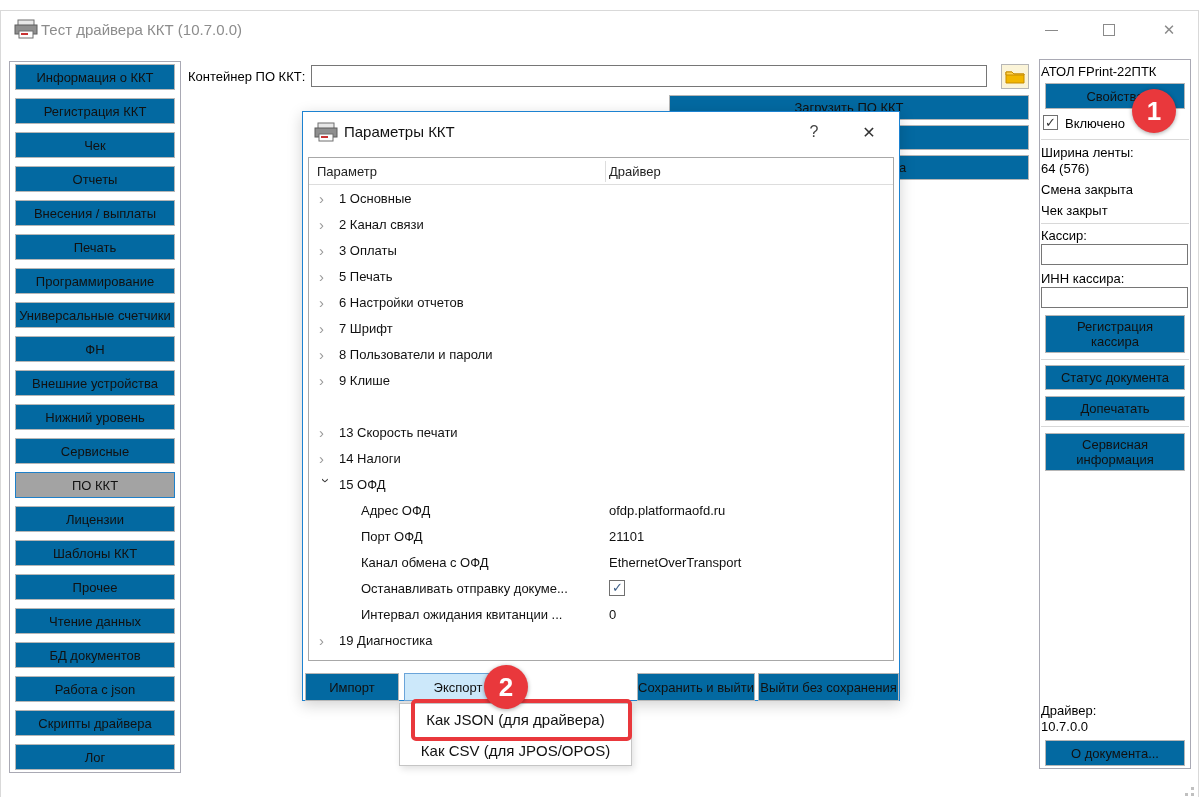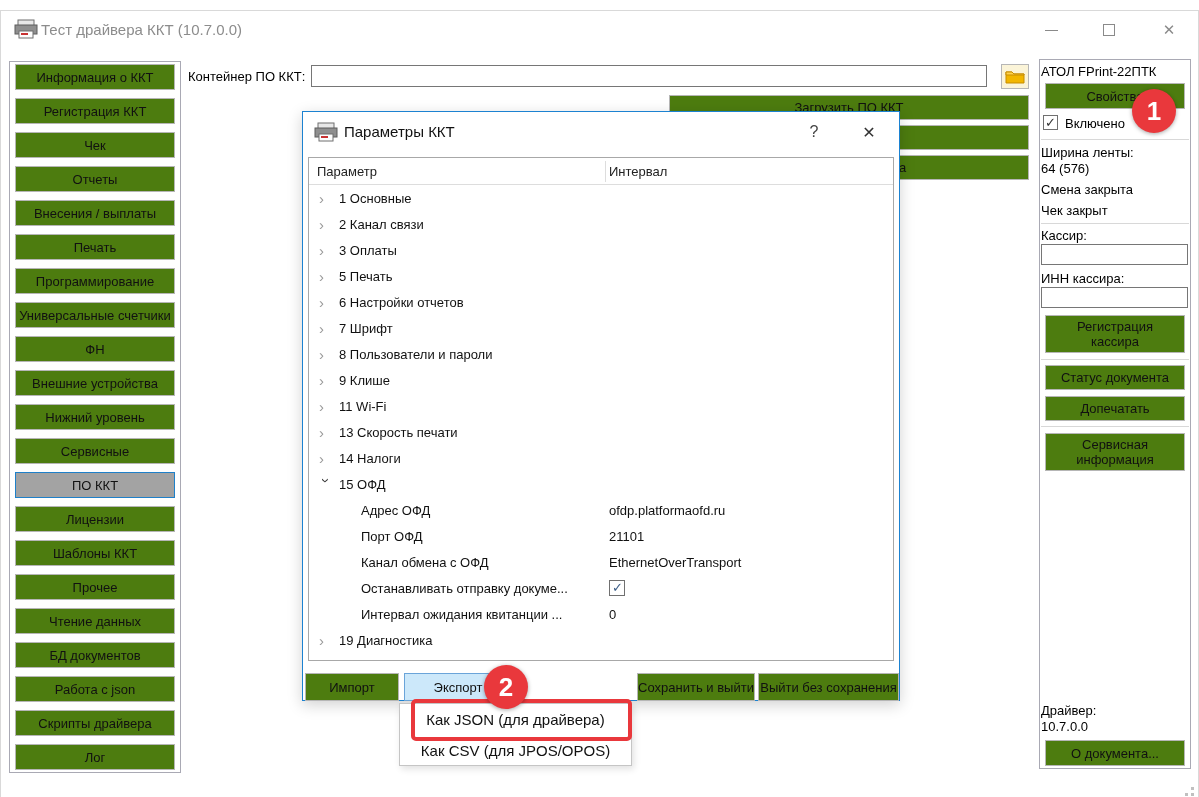--- a/index.html
+++ b/index.html
@@ -5,21 +5,21 @@
 * { margin:0; padding:0; box-sizing:border-box; }
 body { background:#ffffff; }
 .app {
   position:relative; width:1199px; height:797px; background:#ffffff;
   font-family:"Liberation Sans", sans-serif; font-size:13px; color:#000;
   overflow:hidden; border:1px solid #d9d9d9;margin-top:10px;
 }
 .abs { position:absolute; }
 .btn {
   position:absolute; display:flex; align-items:center; justify-content:center;
-  background:#4d7c0f; border:1px solid #b6b6b6; font-size:13px; color:#111;
+  background:#0369a1; border:1px solid #b6b6b6; font-size:13px; color:#111;
   text-align:center; cursor:default; line-height:15px;
 }
 .groupbox { position:absolute; border:1px solid #a9a9b4; background:#fff; }
 
 .title-text { position:absolute; left:40px; top:10px; font-size:15px; color:#8c8c8c; }
 .wc { position:absolute; top:8px; width:26px; height:22px; display:flex; align-items:center; justify-content:center; color:#8a8a8a; }
 .wc-min i { display:block; width:13px; height:0; border-top:1px solid #8a8a8a; }
 .wc-max i { display:block; width:12px; height:12px; border:1px solid #8a8a8a; }
 .wc-close { font-size:15px; }
 
@@ -162,21 +162,21 @@
       <rect x="7" y="14" width="7" height="2" fill="#c83232"></rect>
     </svg>
     <span class="dlg-title">Параметры ККТ</span>
     <span class="dlg-help">?</span>
     <span class="dlg-close">✕</span>
 
     <div class="tree">
       <div class="thead">
         <span class="th1">Параметр</span>
         <span class="vdiv"></span>
-        <span class="th2">Интервал</span>
+        <span class="th2">Драйвер</span>
       </div>
       <div class="trow" style="top:28px">
           <span class="chev"></span>
           <span class="tl">1 Основные</span>
         </div>
       <div class="trow" style="top:54px">
           <span class="chev"></span>
           <span class="tl">2 Канал связи</span>
         </div>
       <div class="trow" style="top:80px">
@@ -195,24 +195,20 @@
           <span class="chev"></span>
           <span class="tl">7 Шрифт</span>
         </div>
       <div class="trow" style="top:184px">
           <span class="chev"></span>
           <span class="tl">8 Пользователи и пароли</span>
         </div>
       <div class="trow" style="top:210px">
           <span class="chev"></span>
           <span class="tl">9 Клише</span>
-        </div>
-      <div class="trow" style="top:236px">
-          <span class="chev"></span>
-          <span class="tl">11 Wi-Fi</span>
         </div>
       <div class="trow" style="top:262px">
           <span class="chev"></span>
           <span class="tl">13 Скорость печати</span>
         </div>
       <div class="trow" style="top:288px">
           <span class="chev"></span>
           <span class="tl">14 Налоги</span>
         </div>
       <div class="trow" style="top:314px">

